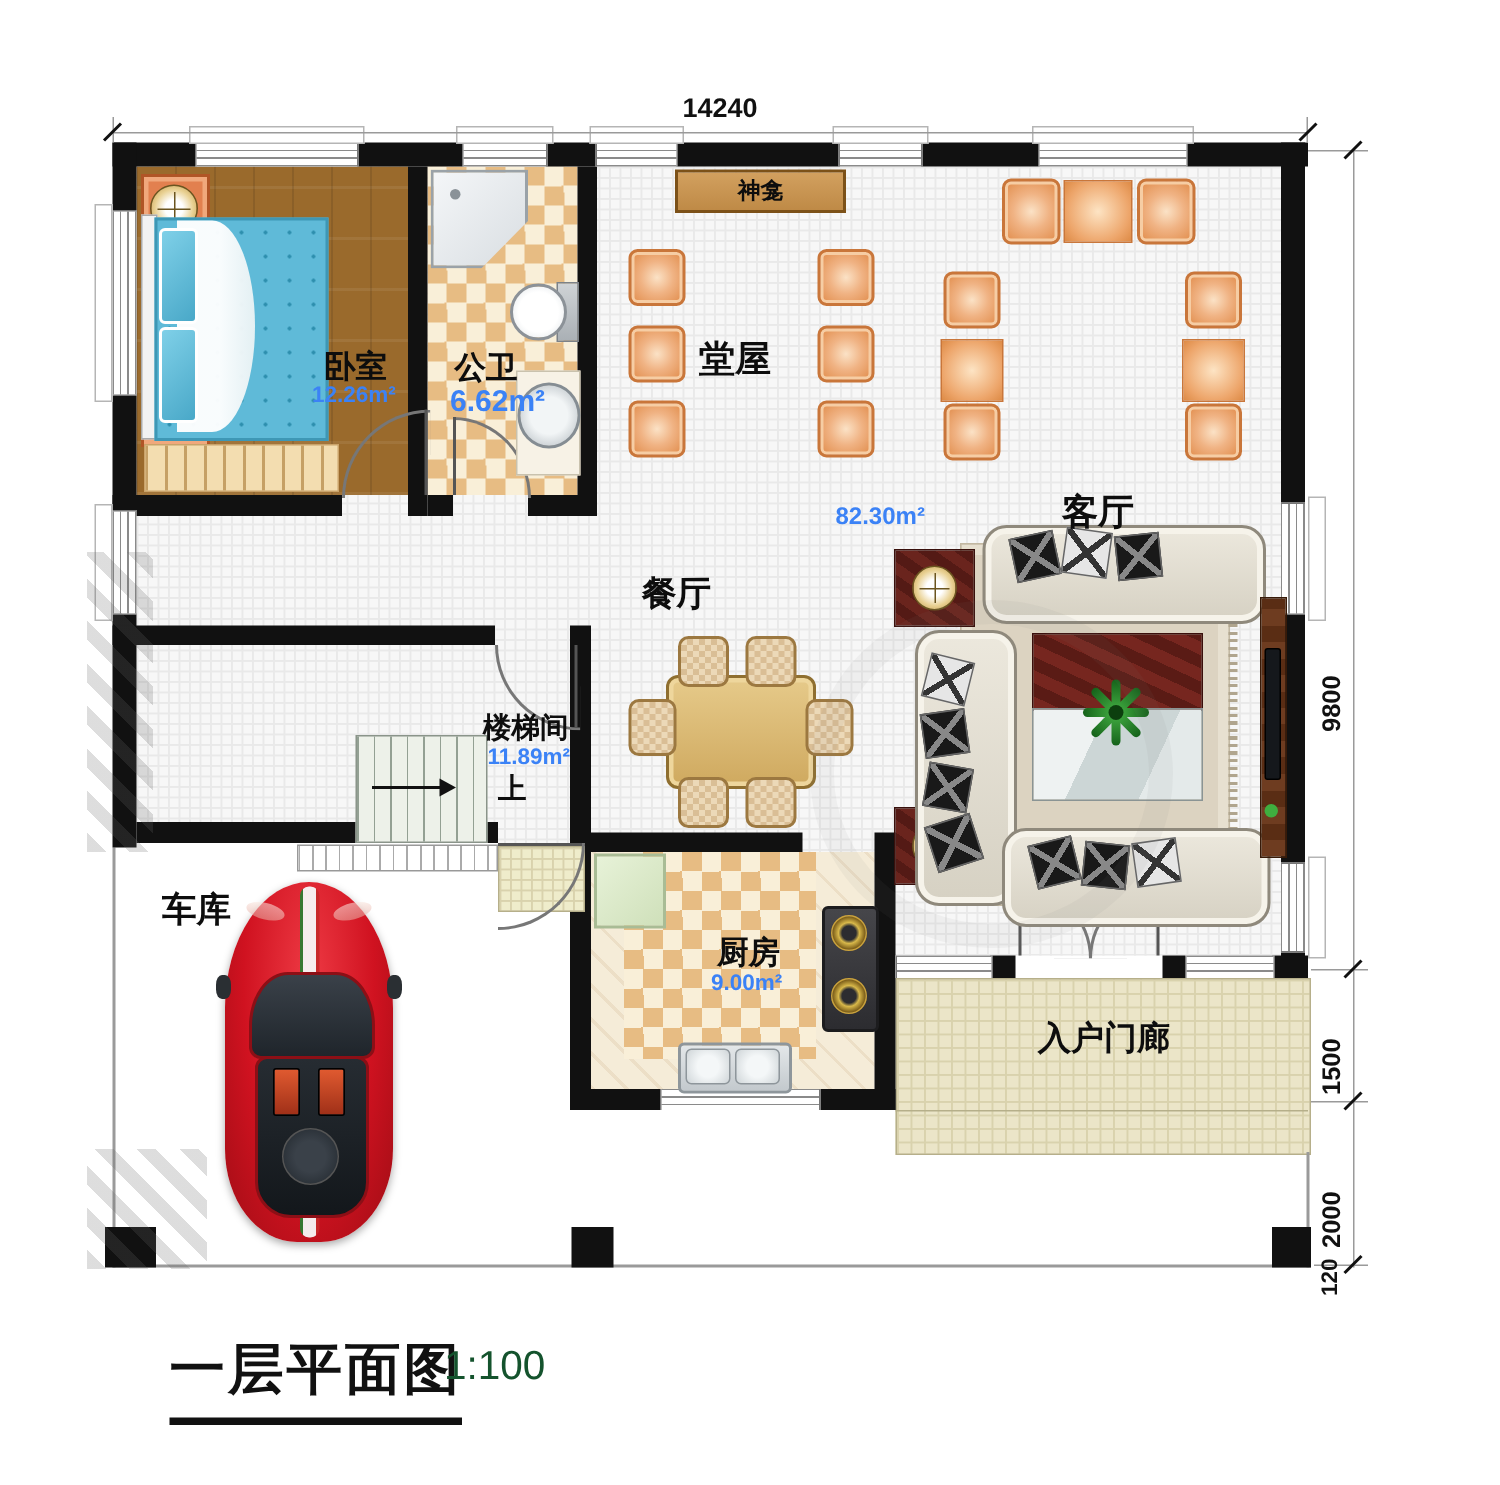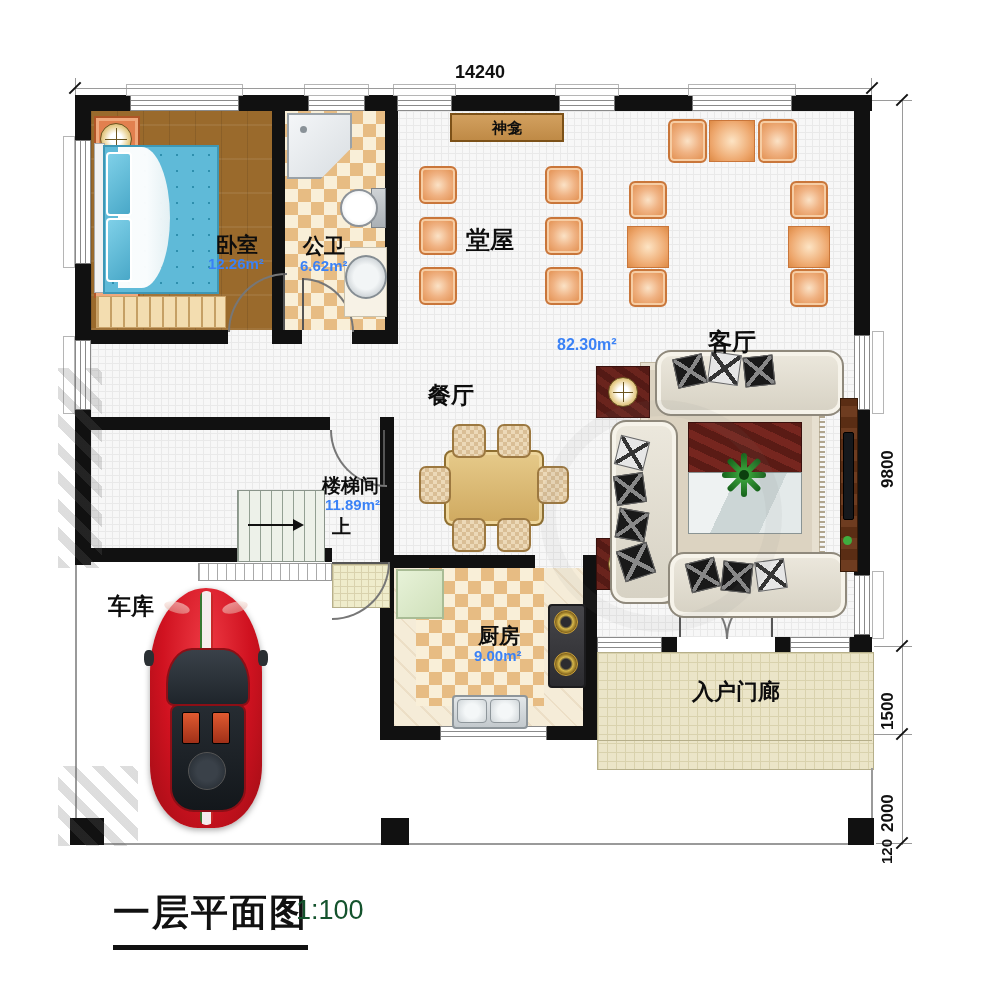--- a/index.html
+++ b/index.html
@@ -294,21 +294,21 @@
     <div class="abs" style="left:38px;top:164px;width:36px;height:36px;border:1px solid #555;border-radius:50%;background:radial-gradient(circle,#3a4149 0 40%,#20262c 100%);"></div>
   </div>
 
   <div class="abs wm" style="left:58px;top:368px;width:44px;height:200px;"></div>
   <div class="abs wm" style="left:58px;top:766px;width:80px;height:80px;"></div>
   <div class="abs" style="left:540px;top:400px;width:210px;height:200px;border:16px solid rgba(130,130,130,.07);border-radius:50%;"></div>
 
   <div class="abs rname" style="left:216px;top:234px;font-size:21px;">卧室</div>
   <div class="abs rarea" style="left:208px;top:256px;font-size:15px;">12.26m²</div>
   <div class="abs rname" style="left:303px;top:235px;font-size:21px;">公卫</div>
-  <div class="abs rarea" style="left:300px;top:258px;font-size:15px;">6.62m²</div>
+  <div class="abs rarea" style="left:300px;top:258px;font-size:20px;">6.62m²</div>
   <div class="abs rname" style="left:466px;top:228px;font-size:24px;">堂屋</div>
   <div class="abs rarea" style="left:557px;top:337px;font-size:16px;">82.30m²</div>
   <div class="abs rname" style="left:708px;top:330px;font-size:24px;">客厅</div>
   <div class="abs rname" style="left:428px;top:384px;font-size:23px;">餐厅</div>
   <div class="abs rname" style="left:322px;top:476px;font-size:19px;">楼梯间</div>
   <div class="abs rarea" style="left:325px;top:497px;font-size:15px;">11.89m²</div>
   <div class="abs rname" style="left:332px;top:517px;font-size:19px;">上</div>
   <div class="abs rname" style="left:108px;top:595px;font-size:23px;">车库</div>
   <div class="abs rname" style="left:478px;top:625px;font-size:21px;">厨房</div>
   <div class="abs rarea" style="left:474px;top:648px;font-size:15px;">9.00m²</div>

